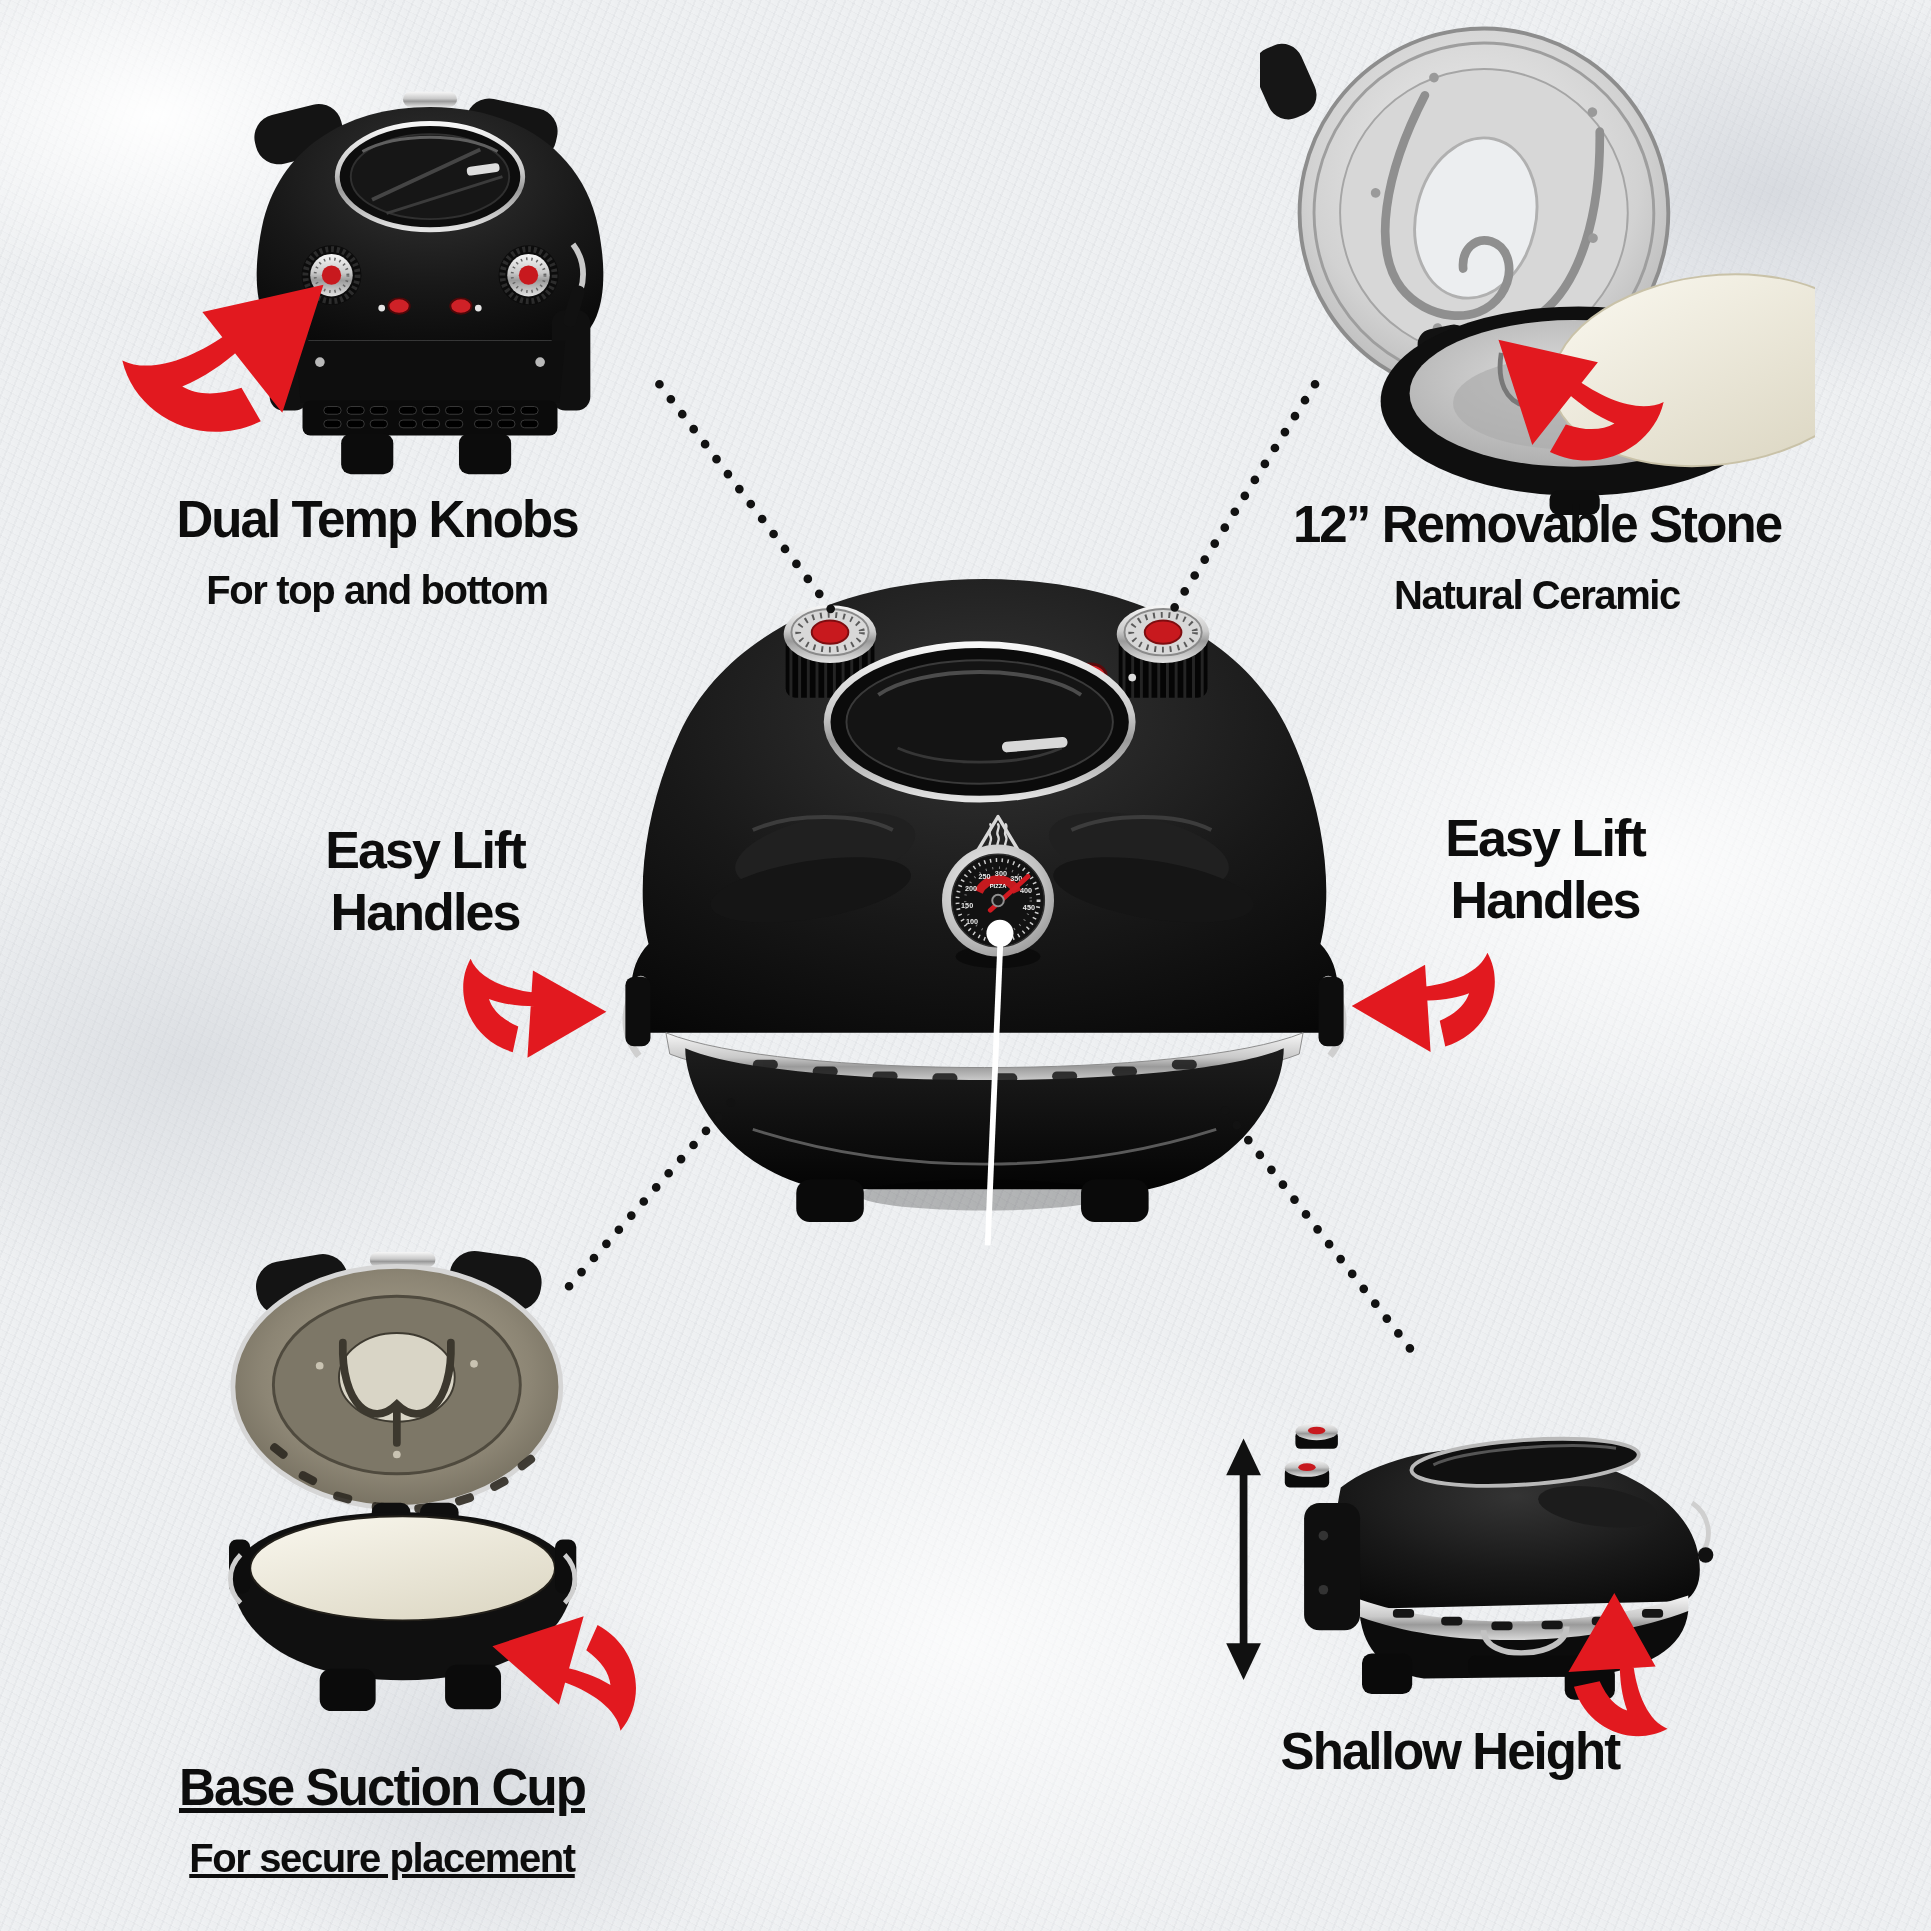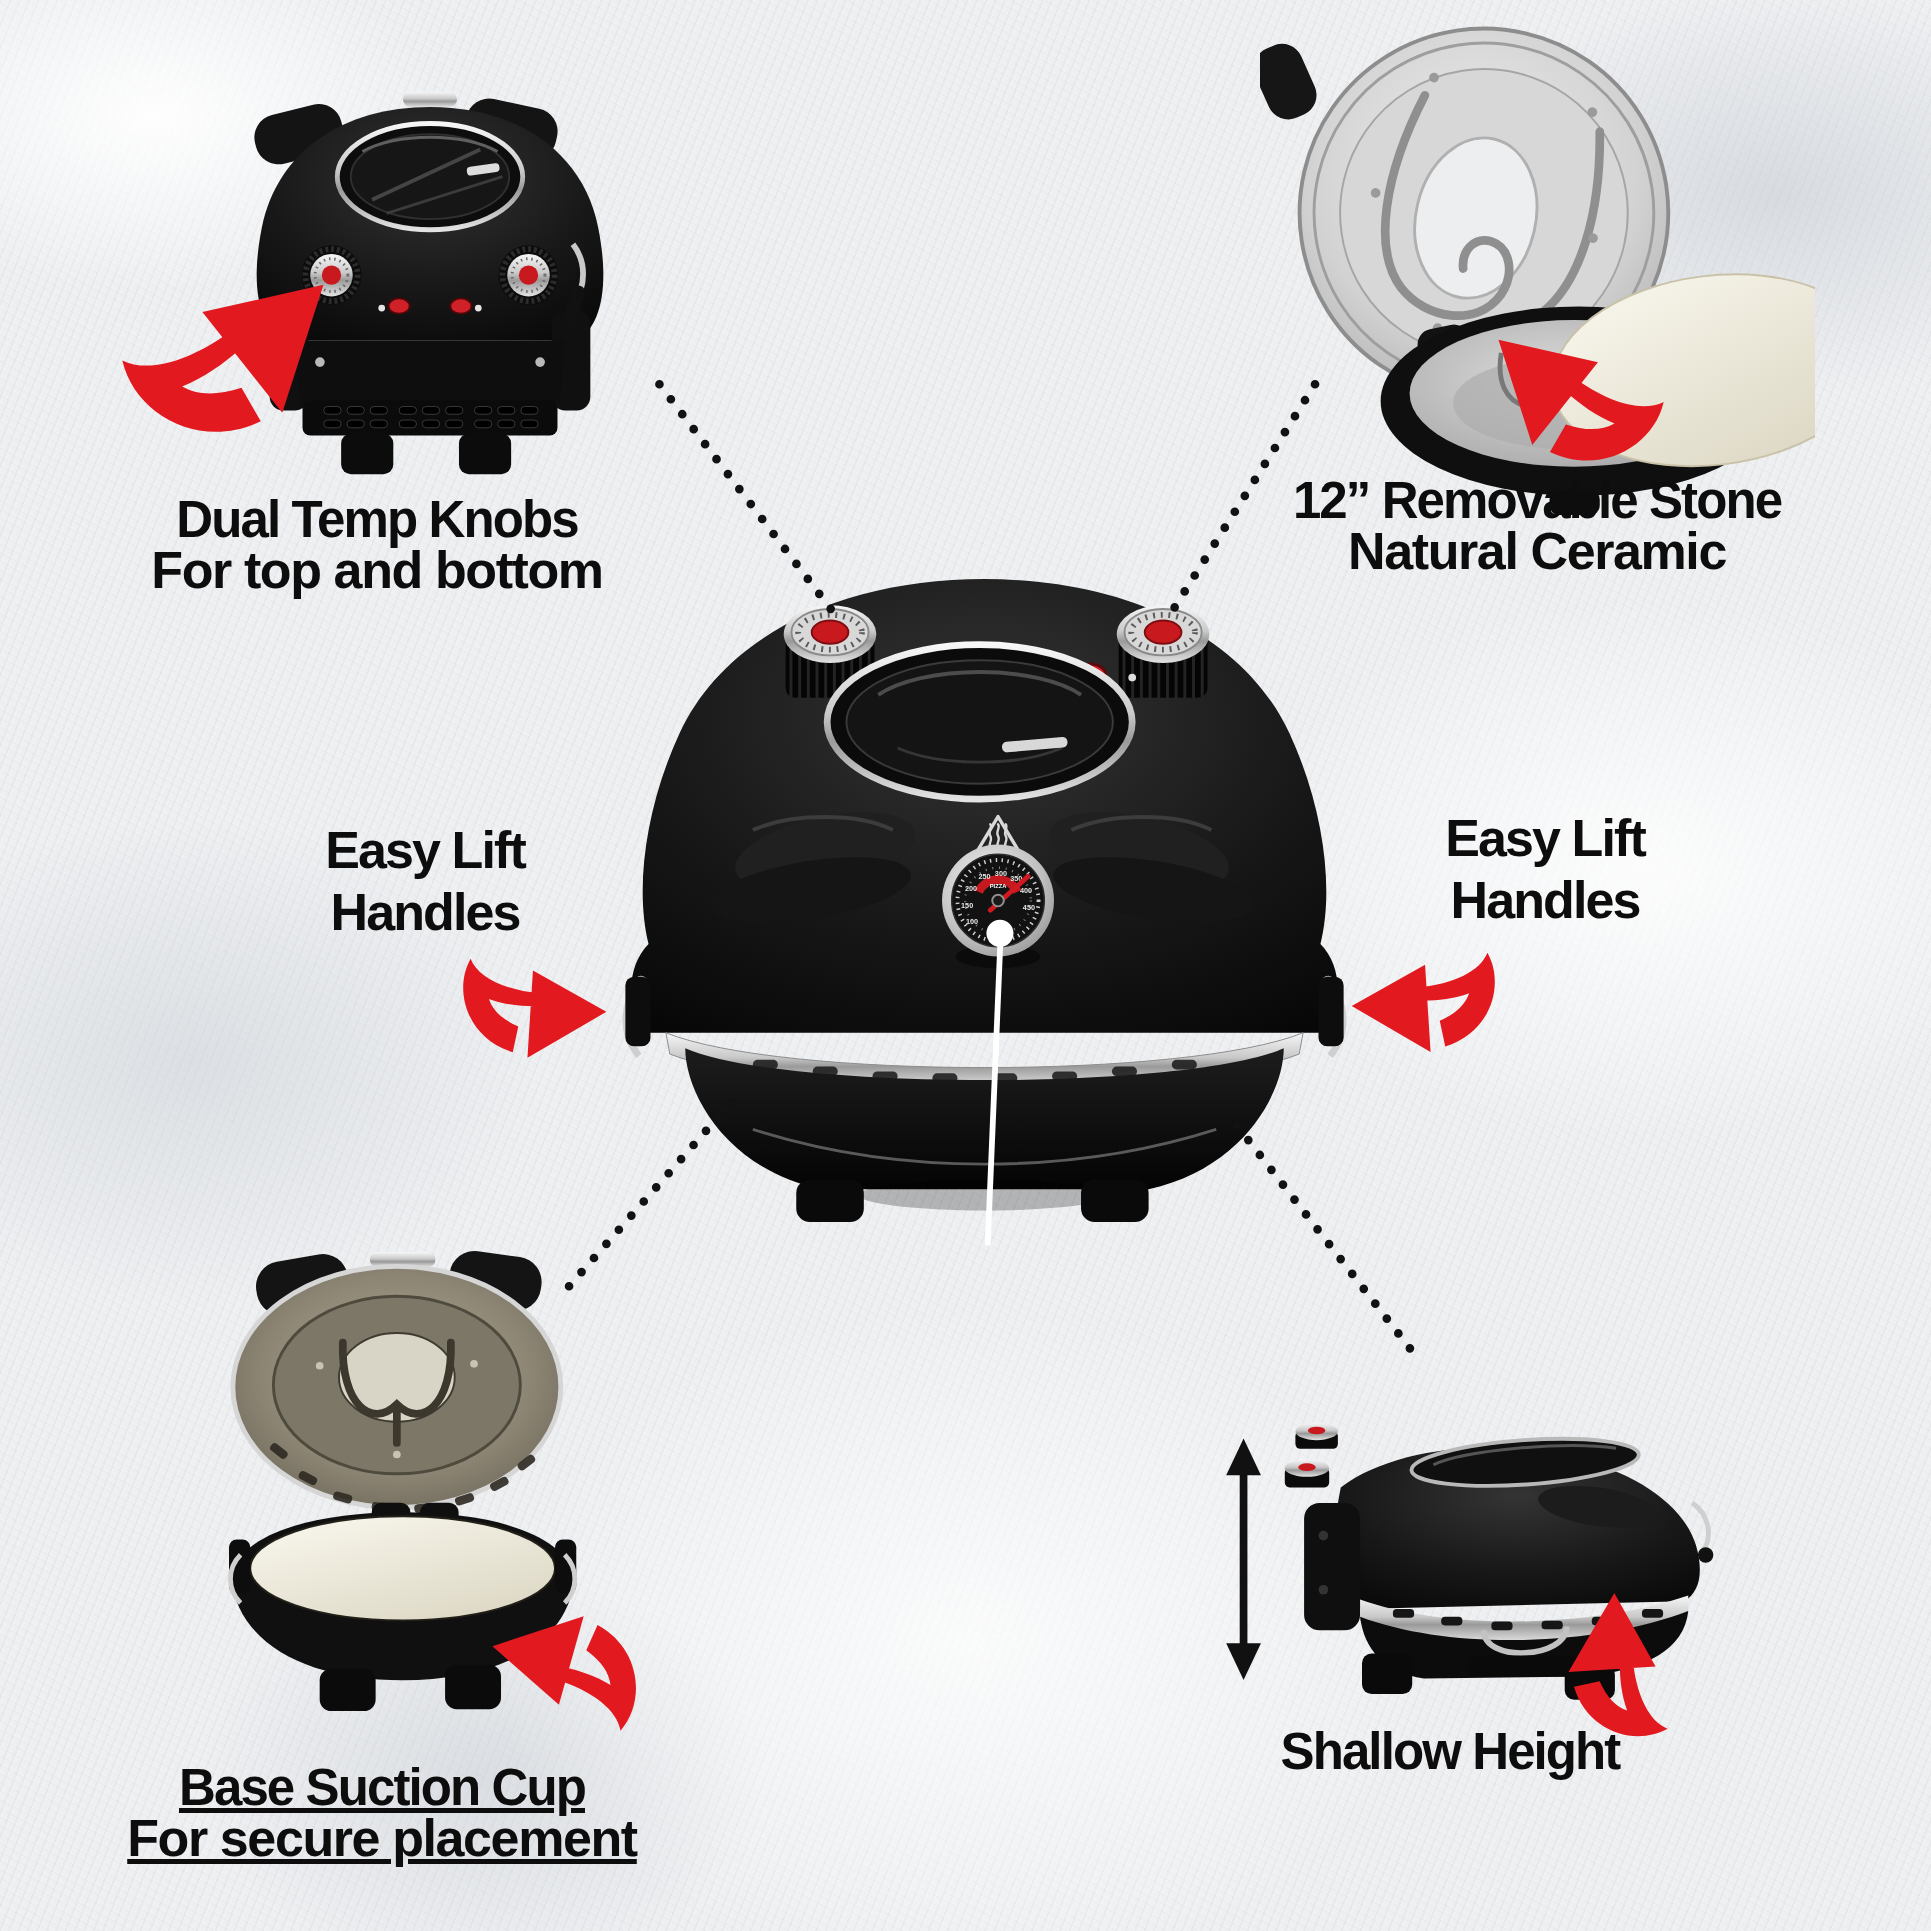--- a/index.html
+++ b/index.html
@@ -12,21 +12,21 @@
       radial-gradient(579px 386px at 85% 45%, rgba(255,255,255,.85), rgba(255,255,255,0) 70%),
       radial-gradient(502px 348px at 10% 55%, rgba(203,207,213,.5), rgba(203,207,213,0) 70%),
       radial-gradient(676px 483px at 50% 85%, rgba(255,255,255,.75), rgba(255,255,255,0) 70%),
       radial-gradient(406px 290px at 25% 92%, rgba(196,200,207,.45), rgba(196,200,207,0) 70%),
       repeating-linear-gradient(112deg, rgba(148,153,162,.07) 0 1.9px, rgba(255,255,255,.07) 1.9px 4.8px, rgba(148,153,162,0) 4.8px 8.7px),
       repeating-linear-gradient(28deg, rgba(148,153,162,.05) 0 1px, rgba(255,255,255,.06) 1px 3.9px, rgba(148,153,162,0) 3.9px 7.7px);}
   .photo{position:absolute;z-index:5;}
   .overlay{position:absolute;left:0;top:0;z-index:50;pointer-events:none;}
   .callout{position:absolute;z-index:20;text-align:center;color:#0d0d0d;transform:translateX(-50%);white-space:nowrap;}
   .callout .title{font-size:51px;font-weight:700;letter-spacing:-1.9px;line-height:56px;}
-  .callout .sub{font-size:52px;font-weight:700;letter-spacing:-1.4px;line-height:45px;}
+  .callout .sub{font-size:40px;font-weight:700;letter-spacing:-1.4px;line-height:45px;margin-top:20px;}
   .callout .big{font-size:52px;font-weight:700;letter-spacing:-1.9px;line-height:62px;}
 </style>
 </head>
 <body>
 
 <div class="canvas">
 
   <svg class="overlay" width="1931" height="1931" viewBox="0 0 2000 2000">
     <defs>
       <linearGradient id="silv" x1="0" y1="0" x2="0" y2="1">
@@ -397,21 +397,21 @@
     </g>
     <rect x="86" y="252" width="52" height="42" rx="10" fill="#0a0a0a"></rect>
     <rect x="296" y="264" width="52" height="36" rx="10" fill="#0a0a0a"></rect>
   </svg>
 
   <div class="callout" style="left:377px;top:492px;">
     <div class="title">Dual Temp Knobs</div>
     <div class="sub">For top and bottom</div>
   </div>
 
-  <div class="callout" style="left:1537px;top:473px;">
+  <div class="callout" style="left:1537px;top:497px;">
     <div class="title">12” Removable Stone</div>
     <div class="sub">Natural Ceramic</div>
   </div>
 
   <div class="callout" style="left:425px;top:819px;">
     <div class="big">Easy Lift</div>
     <div class="big">Handles</div>
   </div>
 
   <div class="callout" style="left:1545px;top:807px;">

